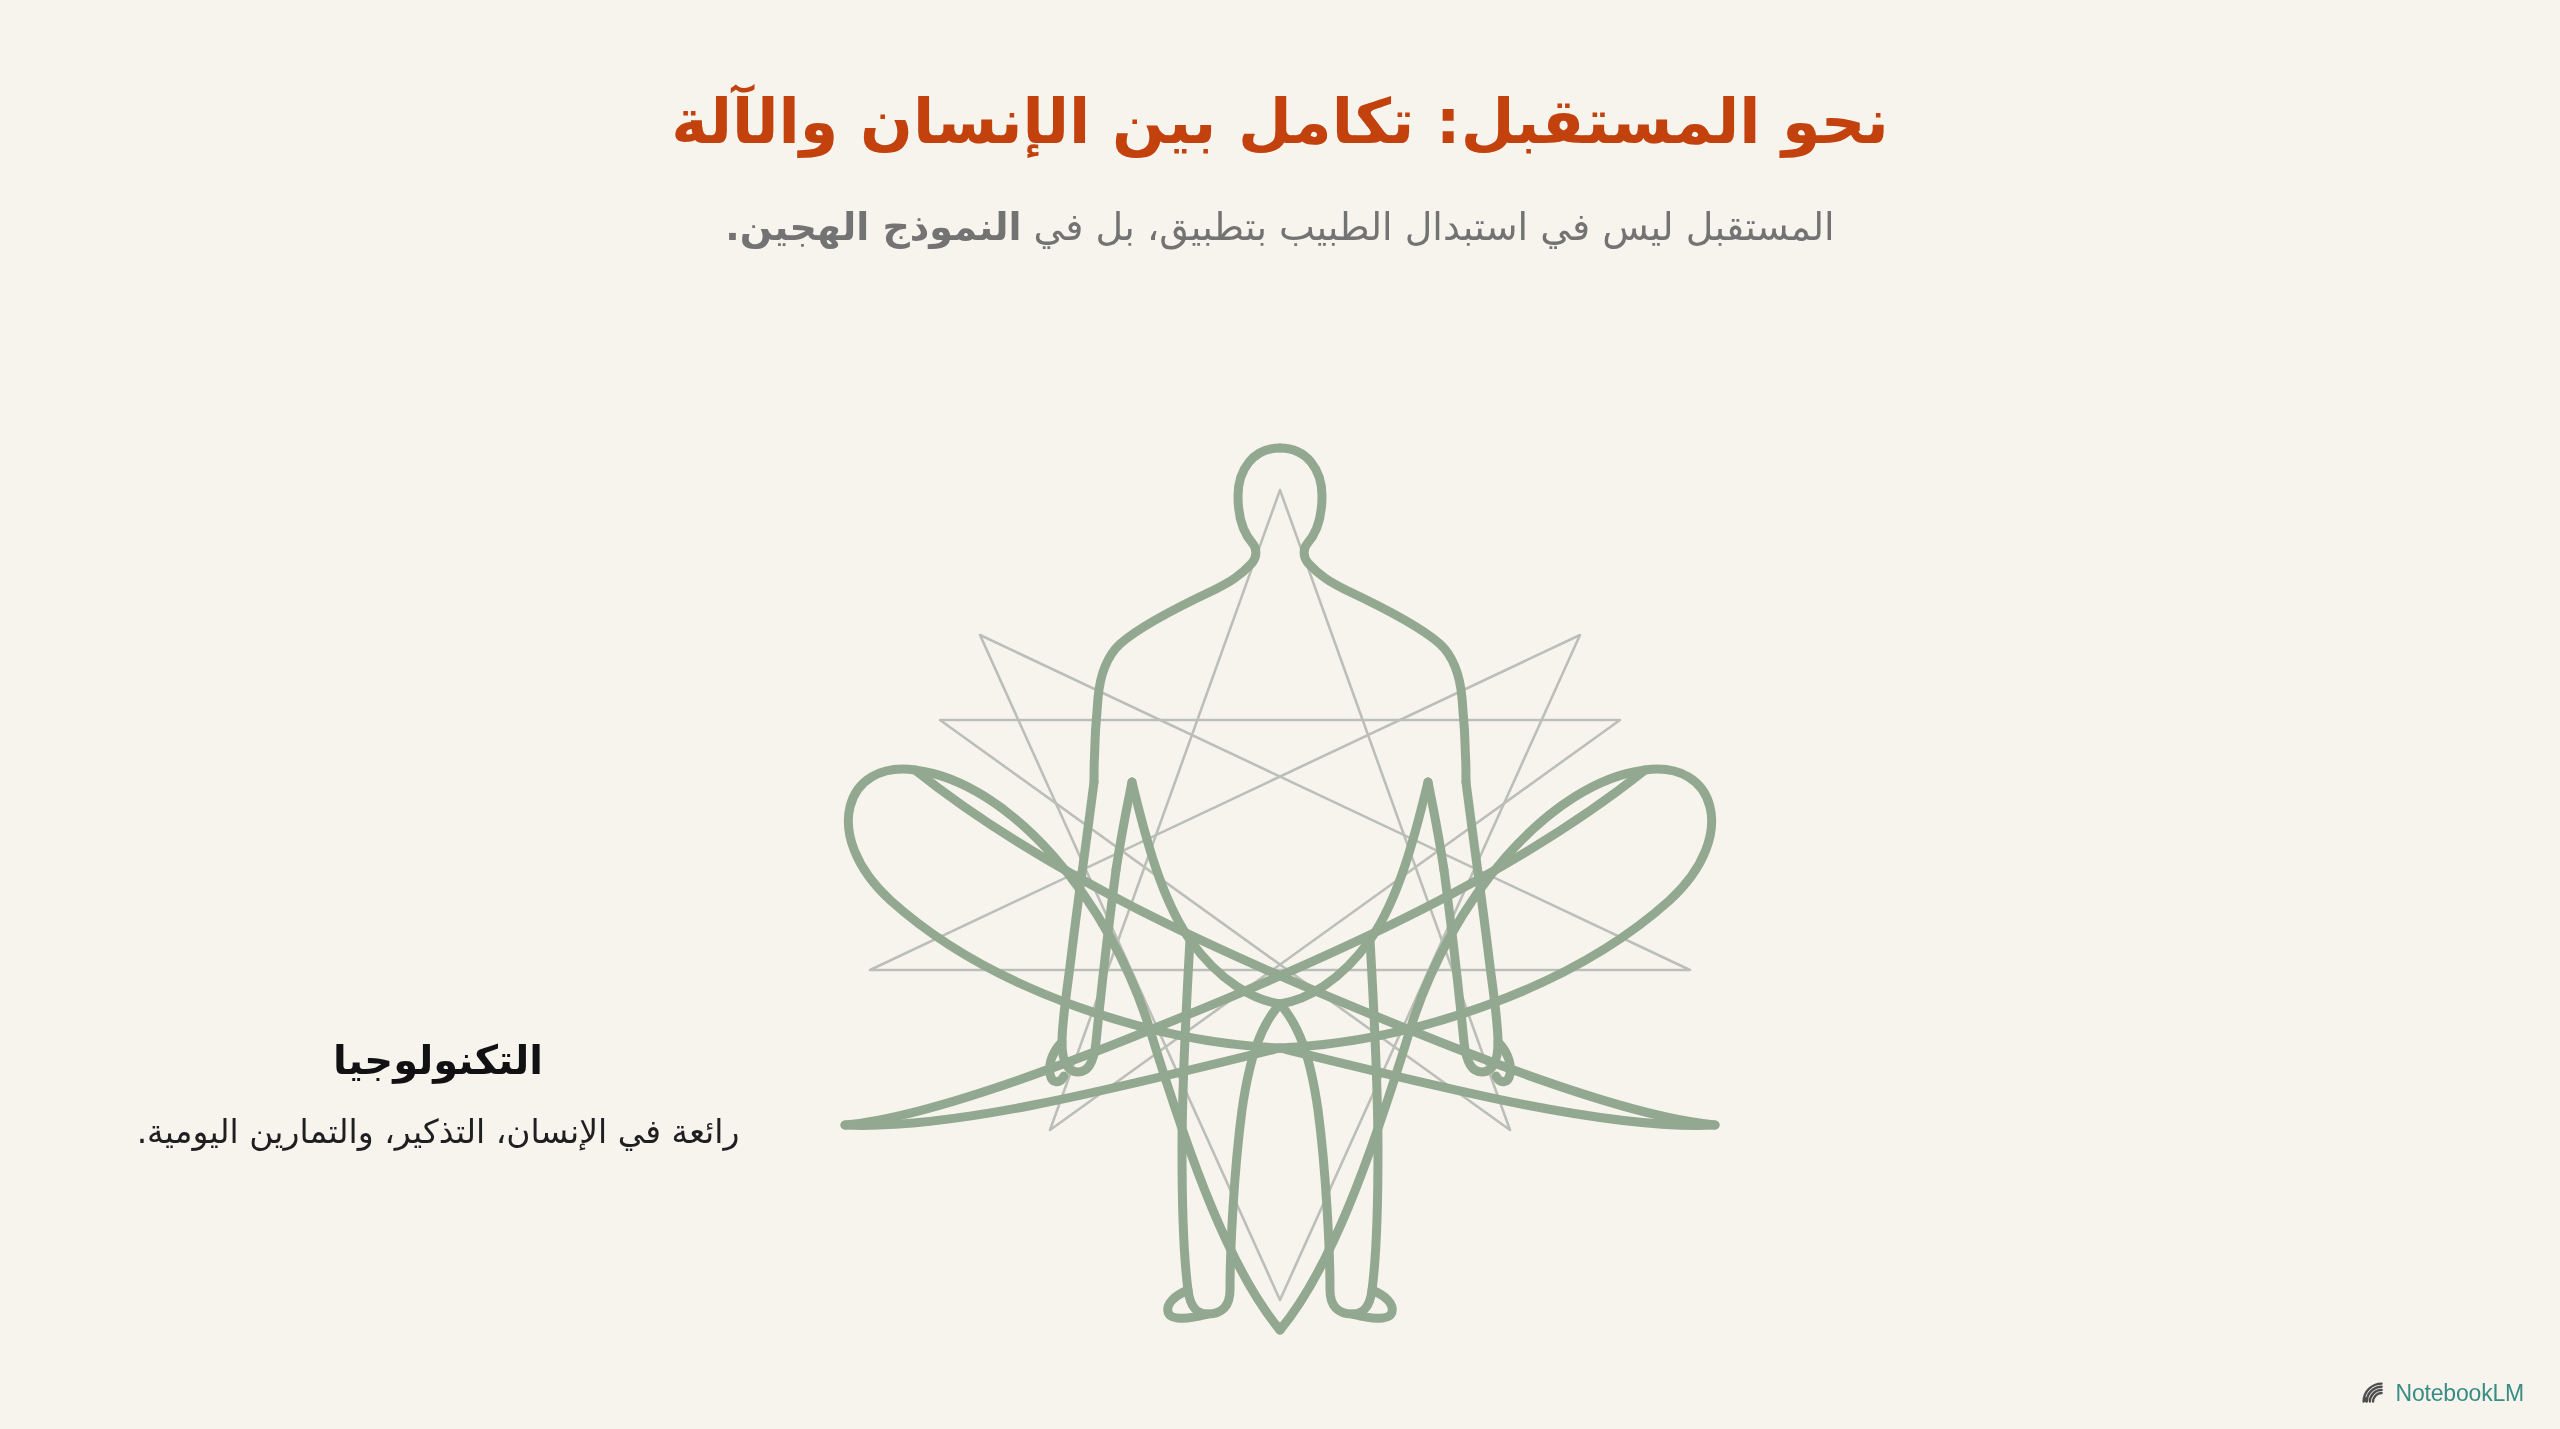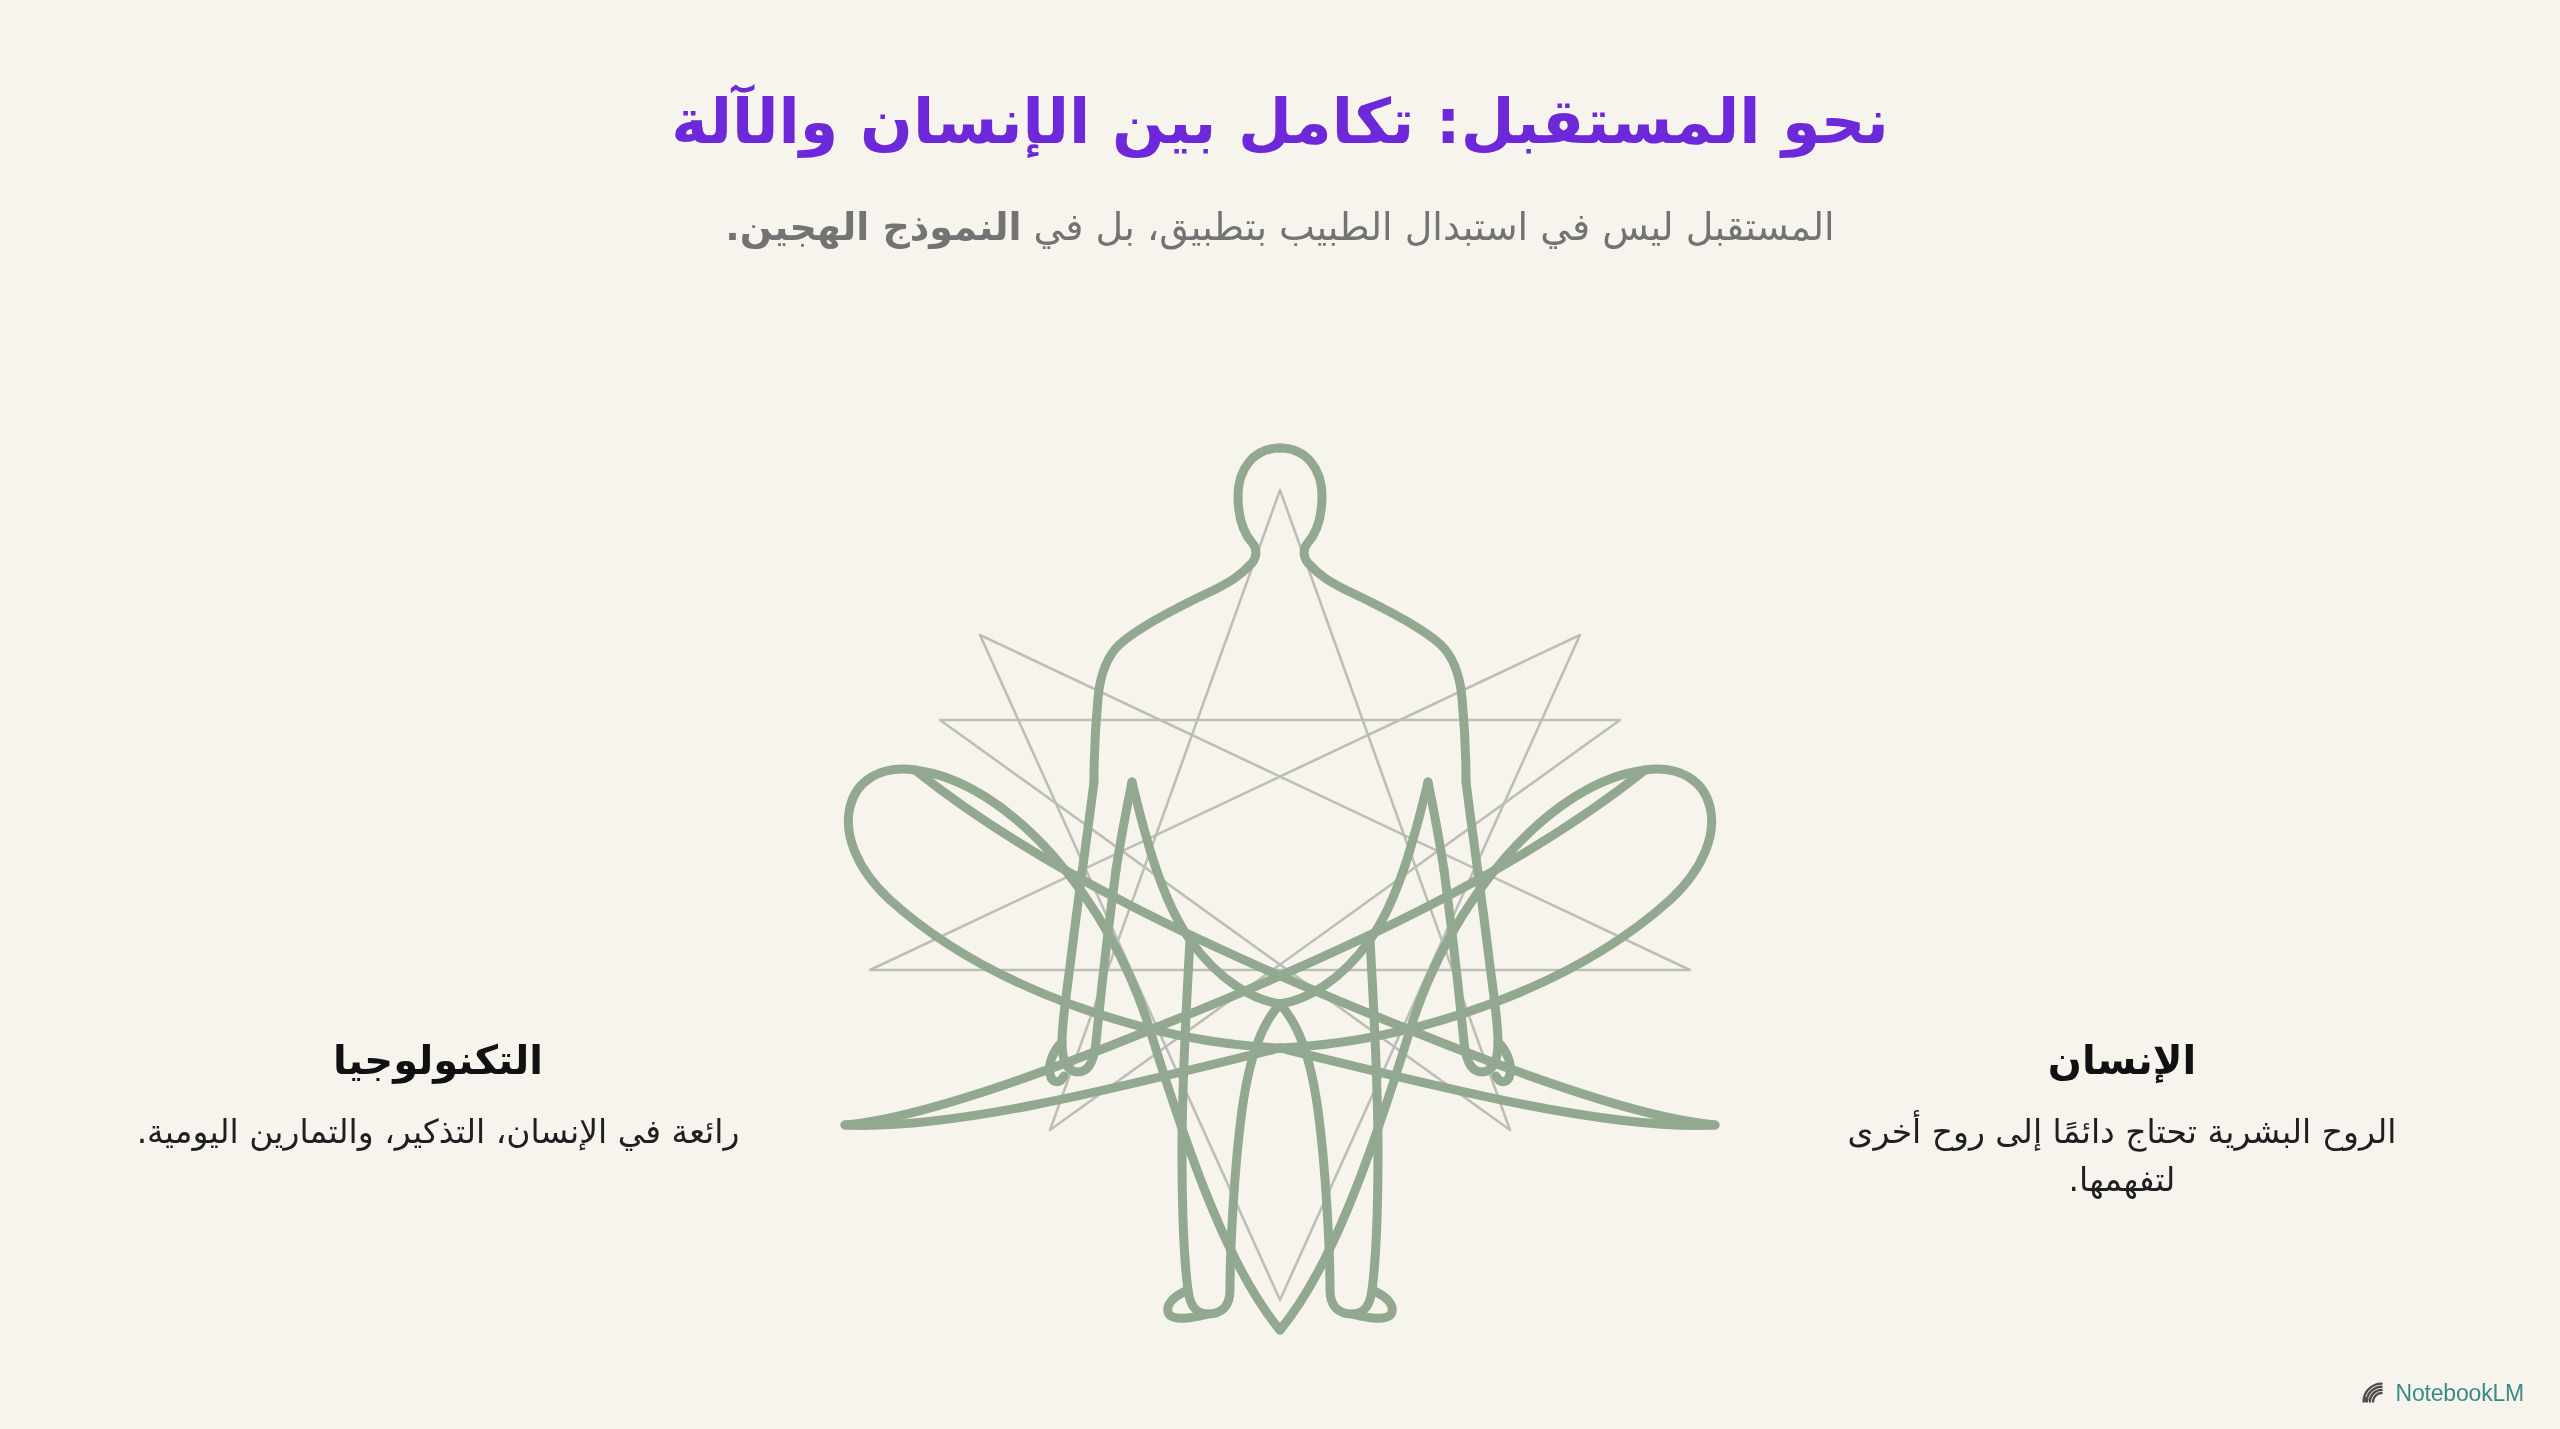--- a/index.html
+++ b/index.html
@@ -28,21 +28,21 @@
     align-items: center;
   }
 
   
   .title {
     margin-top: 86px;
     font-size: 62px;
     font-weight: 700;
     letter-spacing: -0.5px;
     line-height: 1.15;
-    color: #6d28d9;
+    color: #c2410c;
     text-align: center;
     direction: rtl;
     white-space: nowrap;
   }
 
   
   .subtitle {
     margin-top: 44px;
     font-size: 38px;
     font-weight: 400;
@@ -212,24 +212,20 @@
                  C 528,884 520,876 520,860
                  C 520,820 516,740 508,680
                  C 500,624 488,594 470,574"></path>
 
         <path d="M378,860 C 364,866 356,874 358,882 C 360,890 376,890 398,884"></path>
         <path d="M562,860 C 576,866 584,874 582,882 C 580,890 564,890 542,884"></path>
       </g>
     </svg>
   </div>
 
-  <div class="col col-right">
-    <div class="col-title">الإنسان</div>
-    <div class="col-body">الروح البشرية تحتاج دائمًا إلى روح أخرى لتفهمها.</div>
-  </div>
 
   <div class="col col-left">
     <div class="col-title">التكنولوجيا</div>
     <div class="col-body">رائعة في الإنسان، التذكير، والتمارين اليومية.</div>
   </div>
 
   <div class="watermark">
     <svg class="wm-icon" viewBox="0 0 24 24">
       <g fill="none" stroke="#2b2b2e" stroke-linecap="round">
         <path d="M3.2 19.2 A 16 16 0 0 1 19.2 3.2" stroke-width="2.1"></path>

